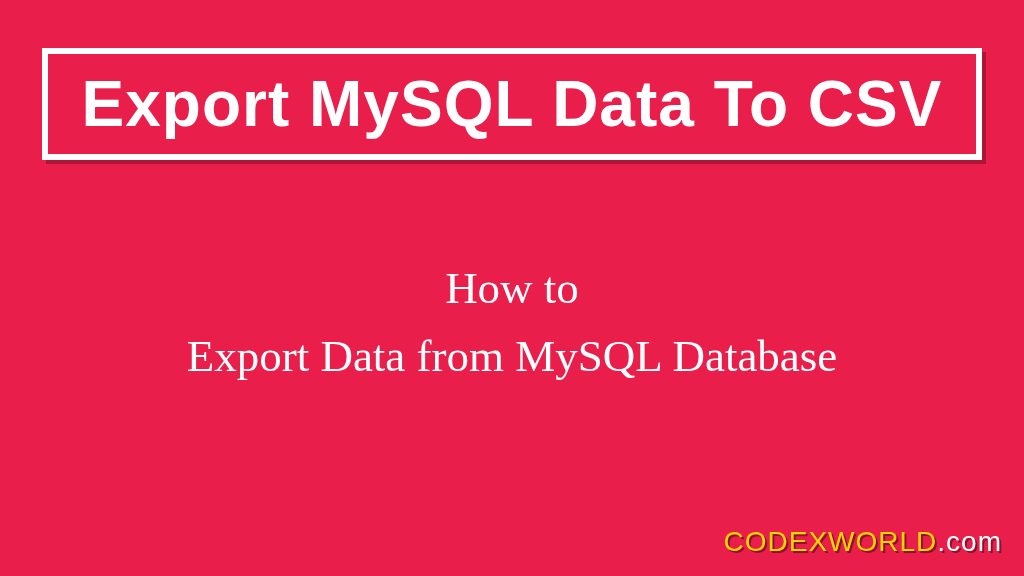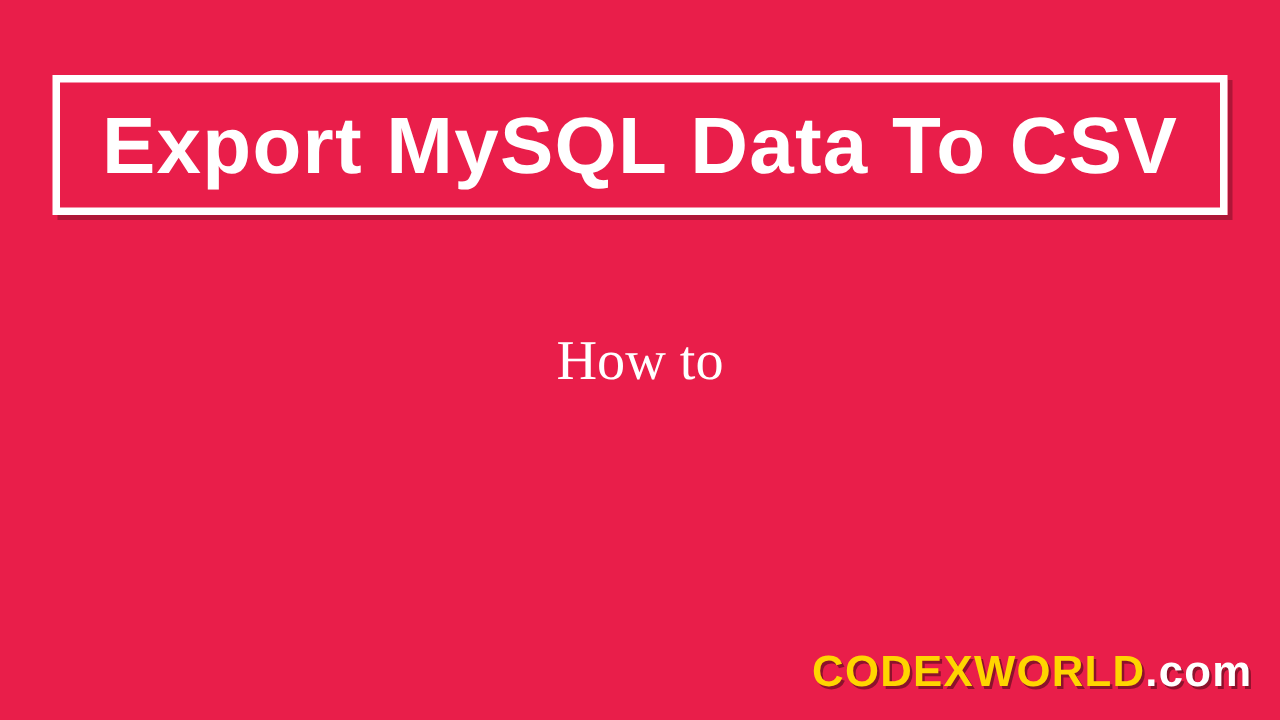--- a/index.html
+++ b/index.html
@@ -10,21 +10,21 @@
     body {
       width: 1024px;
       height: 576px;
       background-color: #e91e4a;
       position: relative;
       overflow: hidden;
       font-family: Arial, sans-serif;
     }
     .title-box {
       position: absolute;
-      top: 60px;
+      top: 48px;
       left: 42px;
       right: 42px;
       border: 6px solid #ffffff;
       padding: 18px 20px;
       text-align: center;
       box-shadow: 4px 4px 0 rgba(0,0,0,0.25);
     }
     .title-text {
       color: #ffffff;
       font-size: 64px;
@@ -45,22 +45,22 @@
       font-size: 45px;
       font-family: 'Comic Sans MS', 'Segoe Script', cursive;
       line-height: 1.5;
       font-weight: normal;
       text-align: center;
     }
     .watermark {
       position: absolute;
       bottom: 18px;
       right: 22px;
-      font-size: 35px;
-      font-weight: 700;
+      font-size: 28px;
+      font-weight: 400;
       letter-spacing: 1px;
       text-shadow: 2px 2px 0 rgba(0,0,0,0.4);
       font-family: 'Arial Black', Arial, sans-serif;
       text-align: center;
     }
     .watermark-main {
       color: #ffd500;
     }
     .watermark-suffix {
       color: #ffffff;
@@ -68,17 +68,18 @@
   </style>
 </head>
 <body>
 
 <div class="title-box">
   <div class="title-text">Export MySQL Data To CSV</div>
 </div>
 
 <div class="subtitle-container">
   <div class="subtitle-line">How to</div>
+  <div class="subtitle-line">Export Data from MySQL Database</div>
 </div>
 
 <div class="watermark">
   <span class="watermark-main">CODEXWORLD</span><span class="watermark-suffix">.com</span>
 </div>
 
 </body></html>

